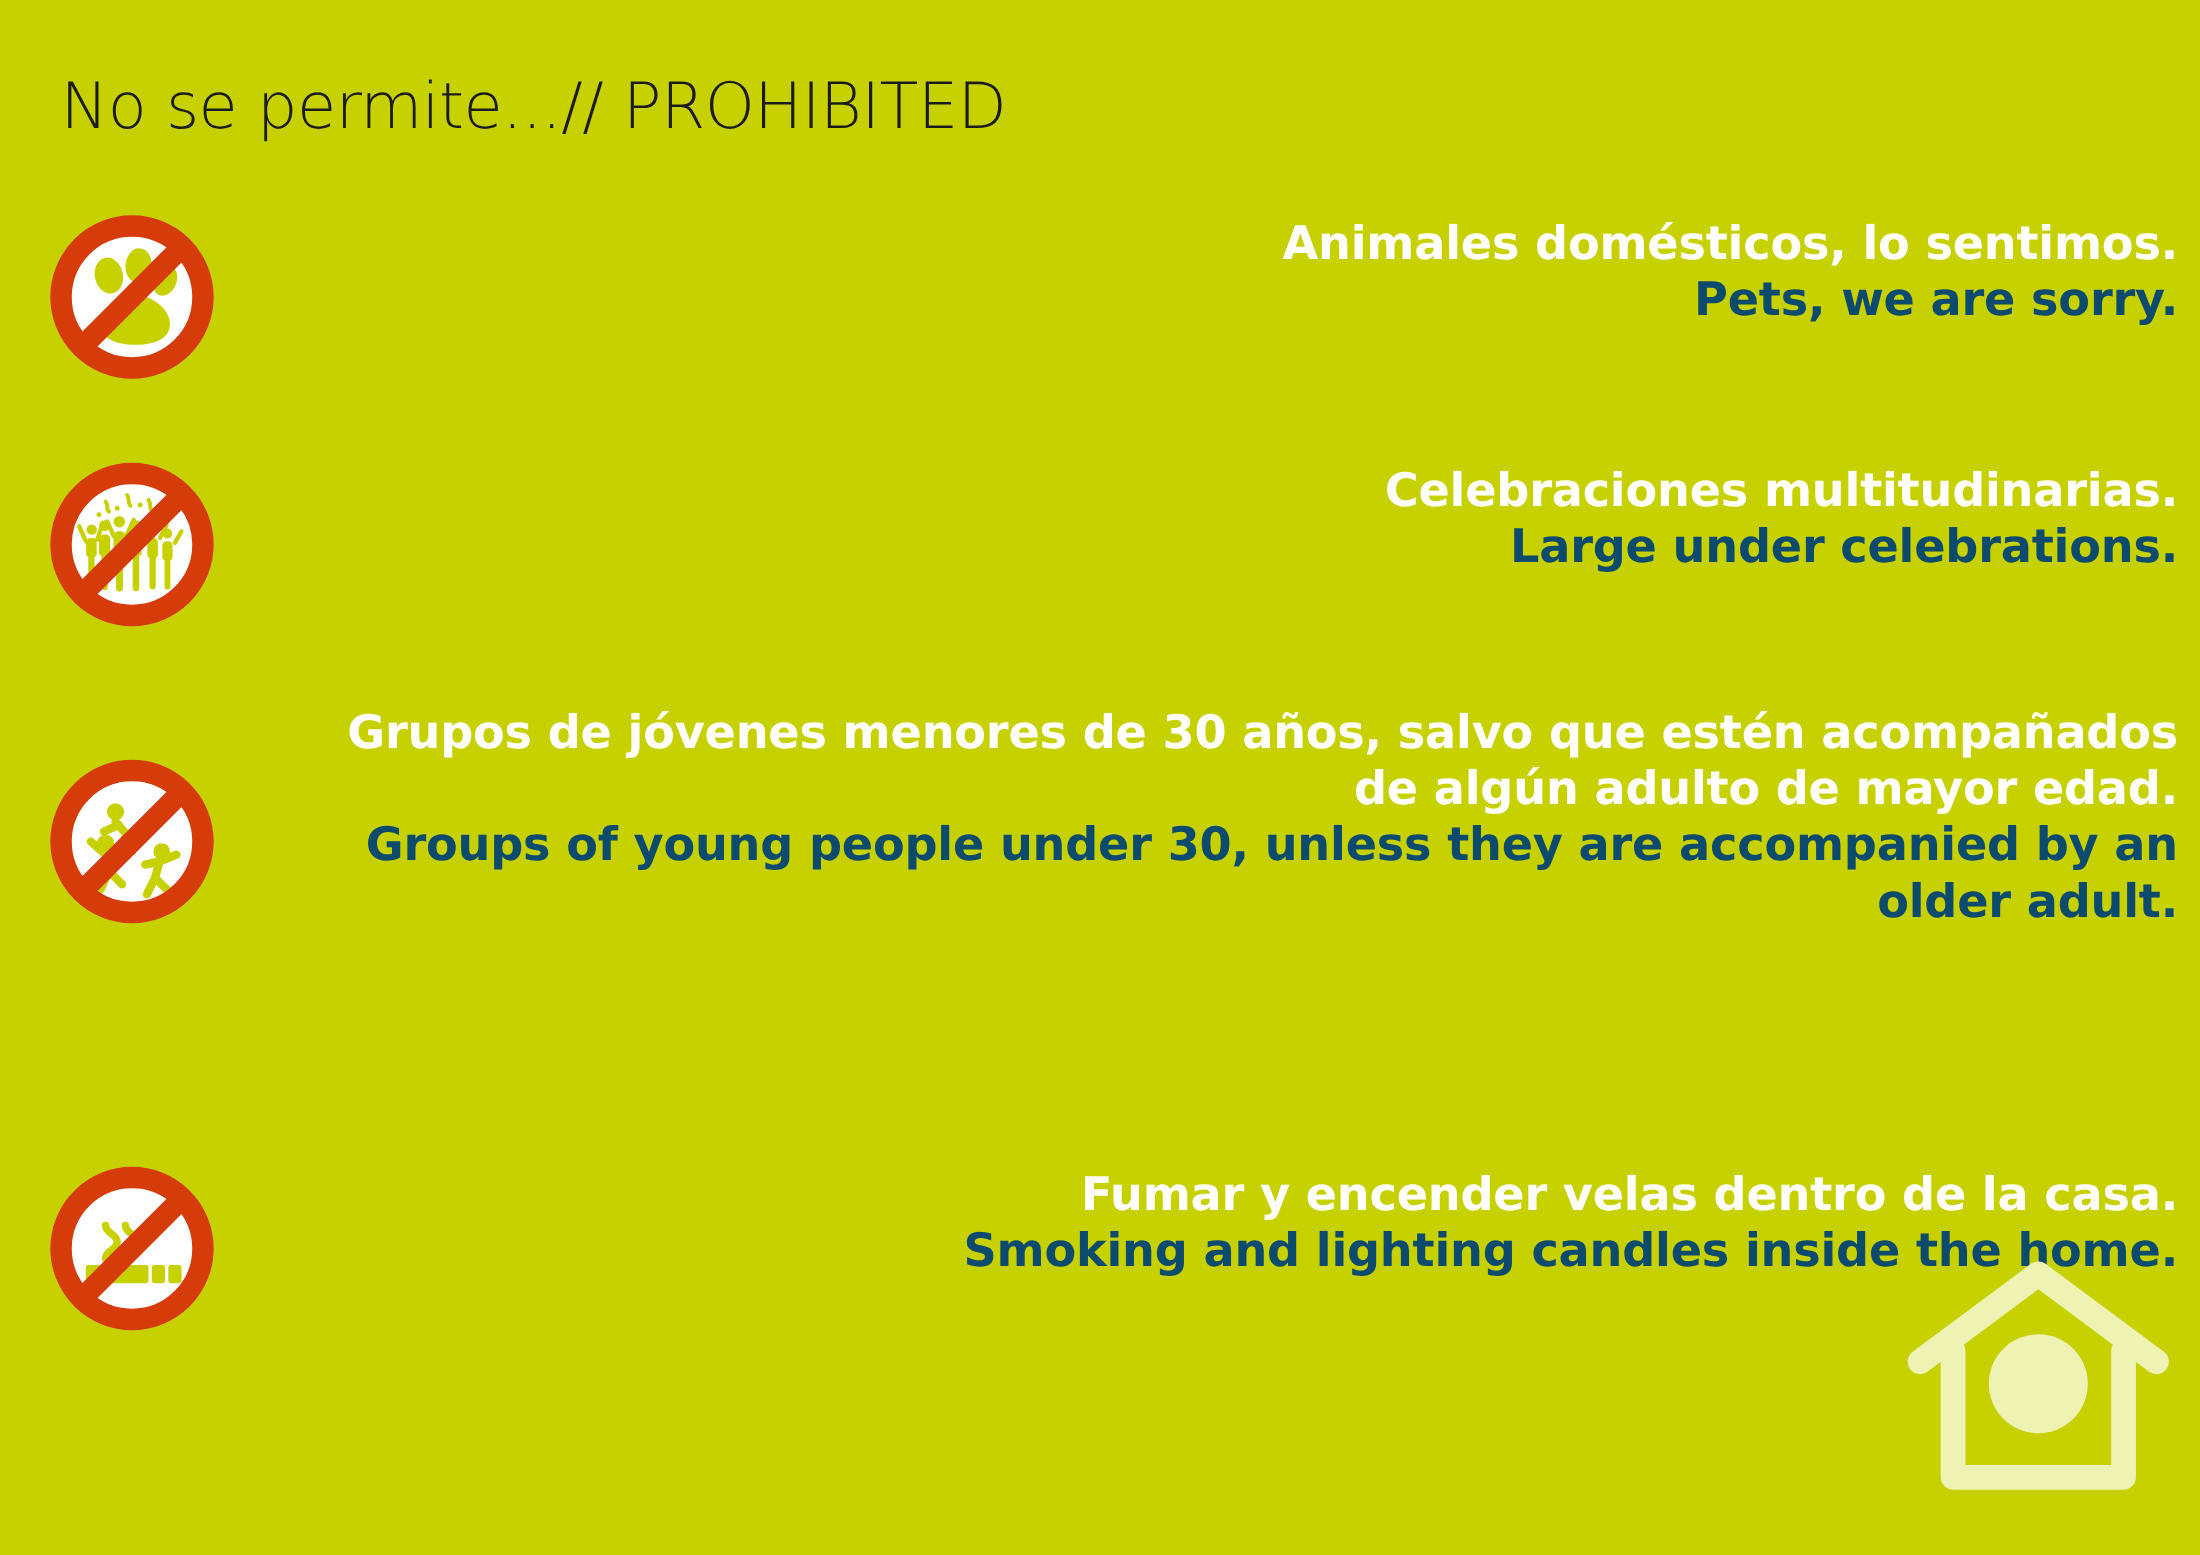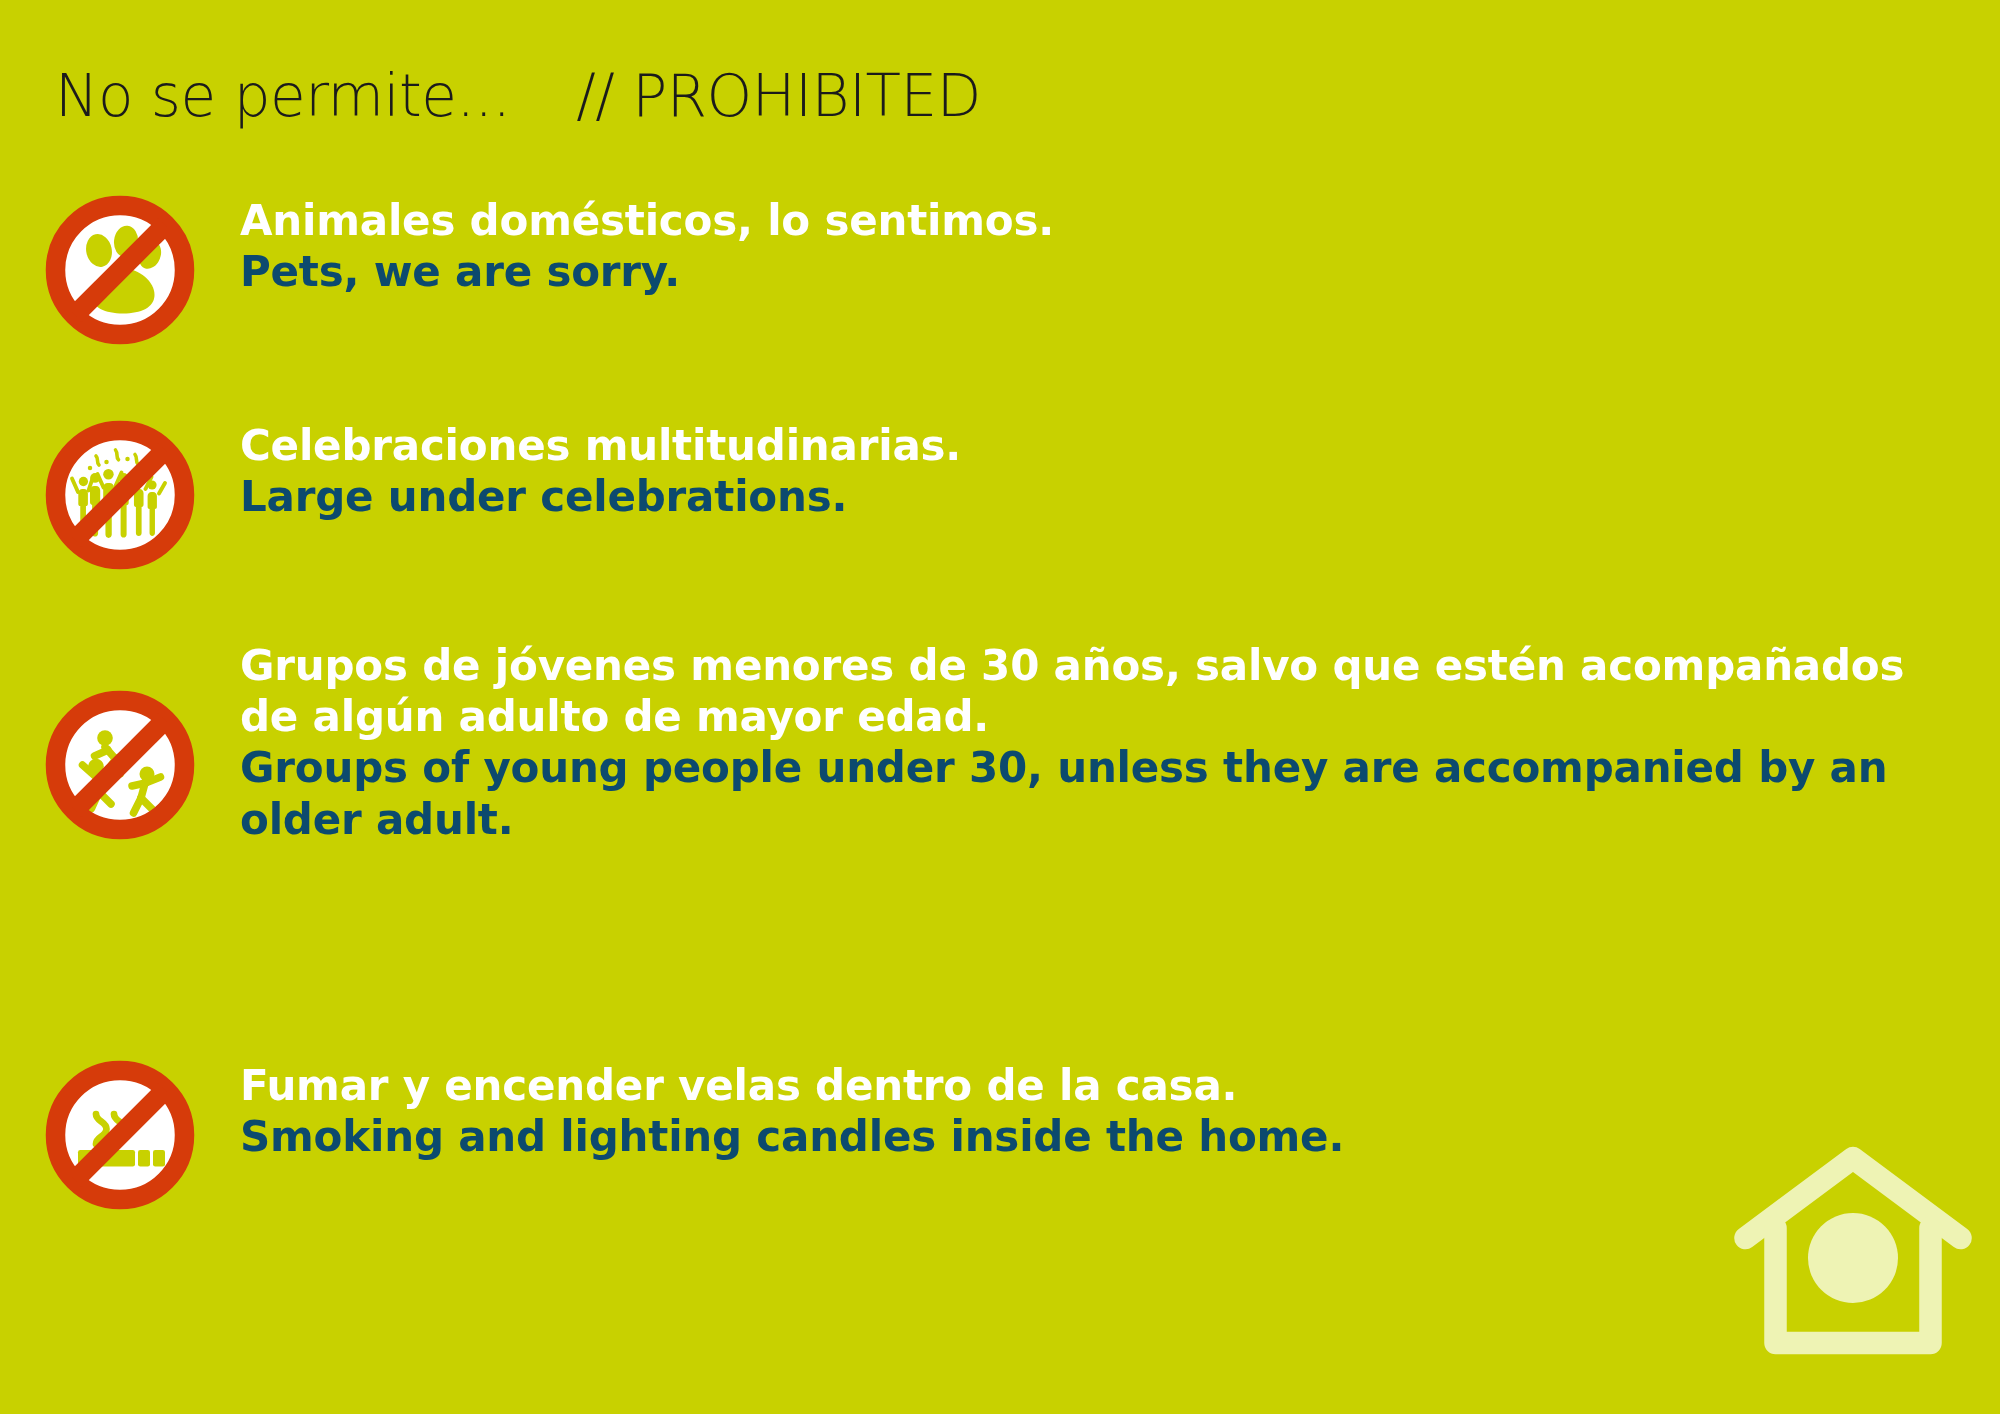--- a/index.html
+++ b/index.html
@@ -13,20 +13,21 @@
     font-family: "Liberation Sans", sans-serif;
     overflow: hidden;
     position: relative;
   }
 
   .slide {
     position: relative;
     width: 2000px;
     height: 1414px;
     box-sizing: border-box;
+    text-align: right;
   }
 
   
   .heading {
     position: absolute;
     left: 55px;
     top: 62px;
     display: flex;
     align-items: baseline;
     white-space: nowrap;
@@ -36,21 +37,20 @@
     font-weight: 300;
     font-size: 58px;
     color: #1b1b1b;
     letter-spacing: -0.5px;
   }
   .heading-en {
     font-family: "DejaVu Sans", sans-serif;
     font-weight: 300;
     font-size: 58px;
     color: #1b1b1b;
-    margin-left: 66px;
     letter-spacing: -0.5px;
   }
 
   
   .rules {
     position: absolute;
     left: 0;
     top: 180px;
     width: 2000px;
   }

